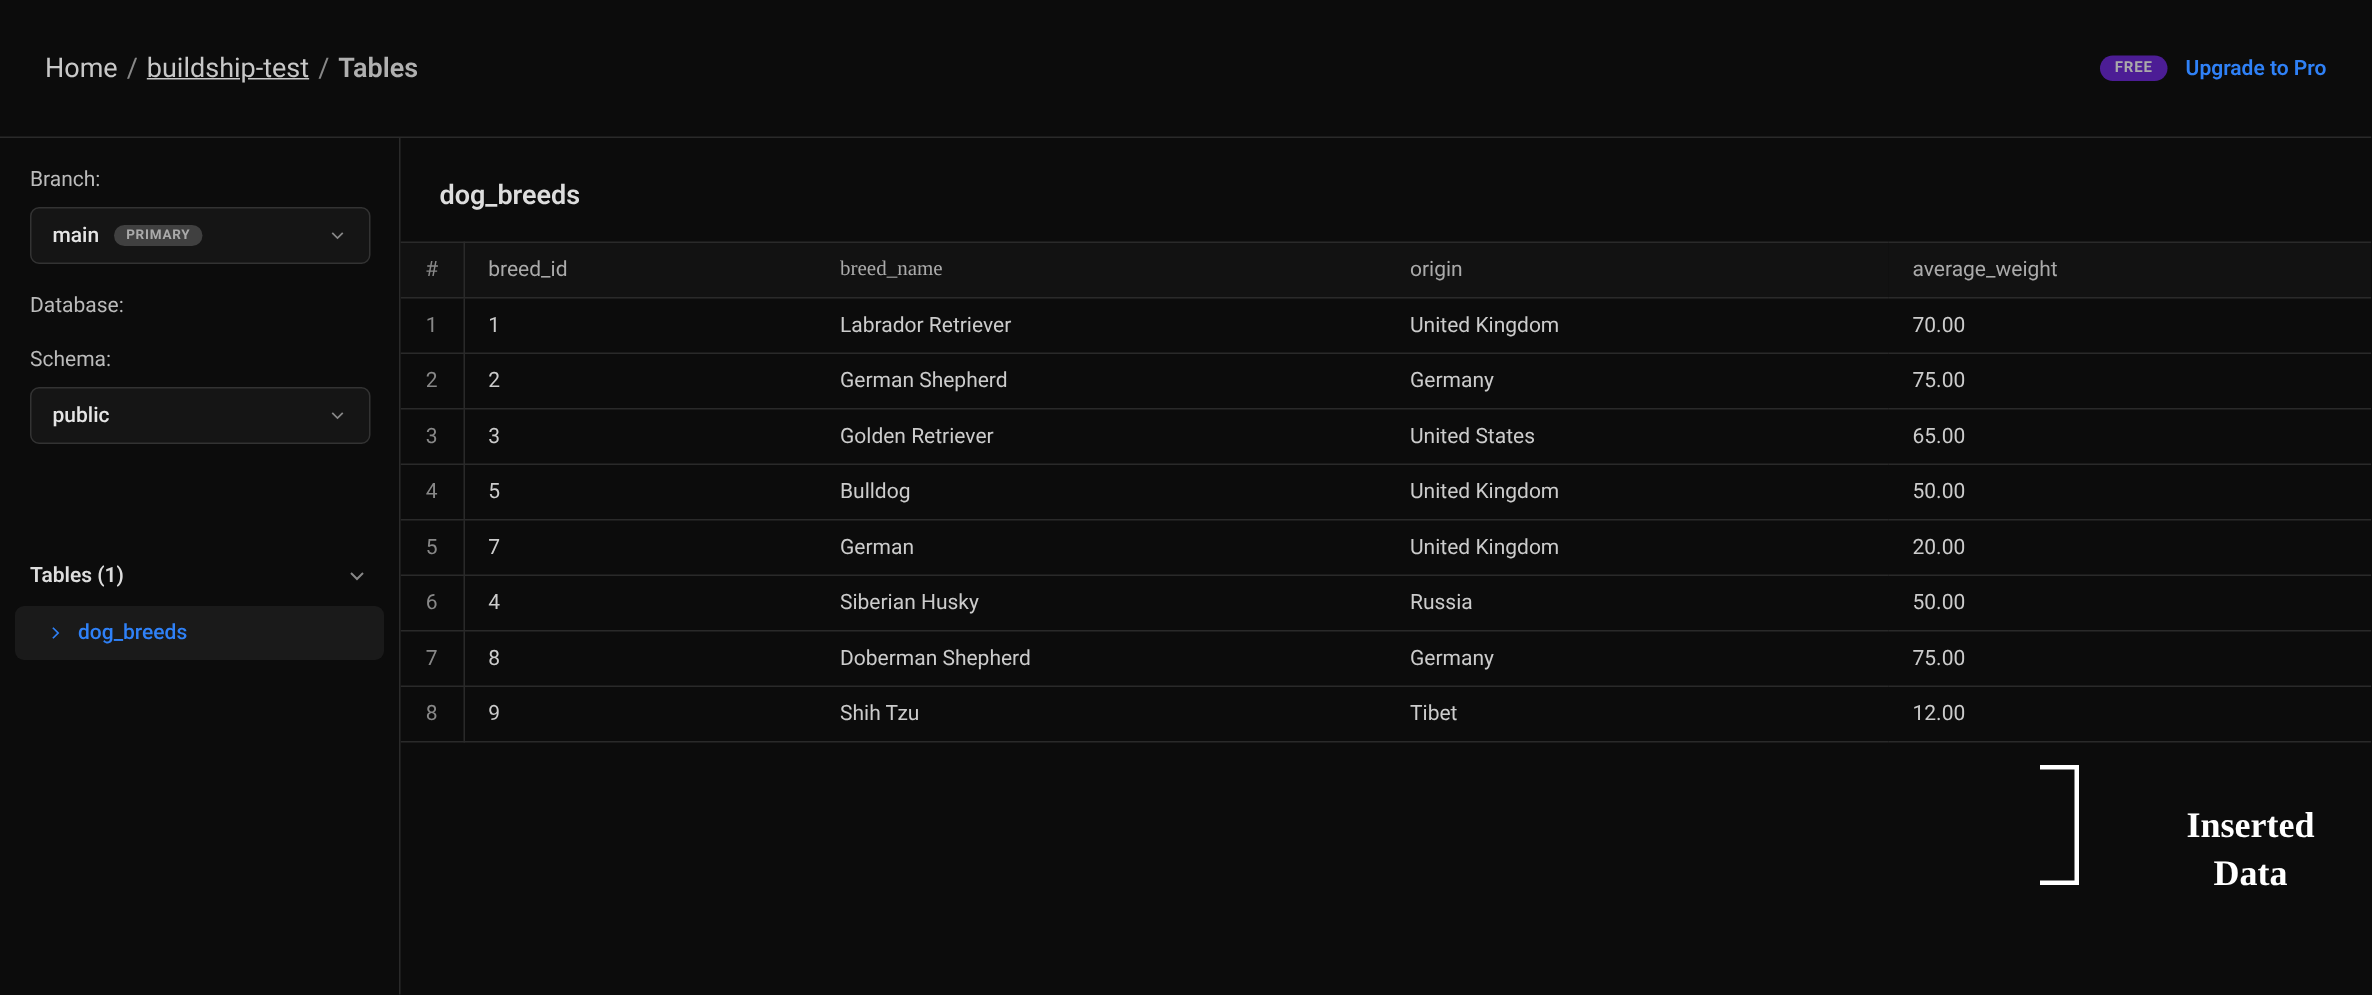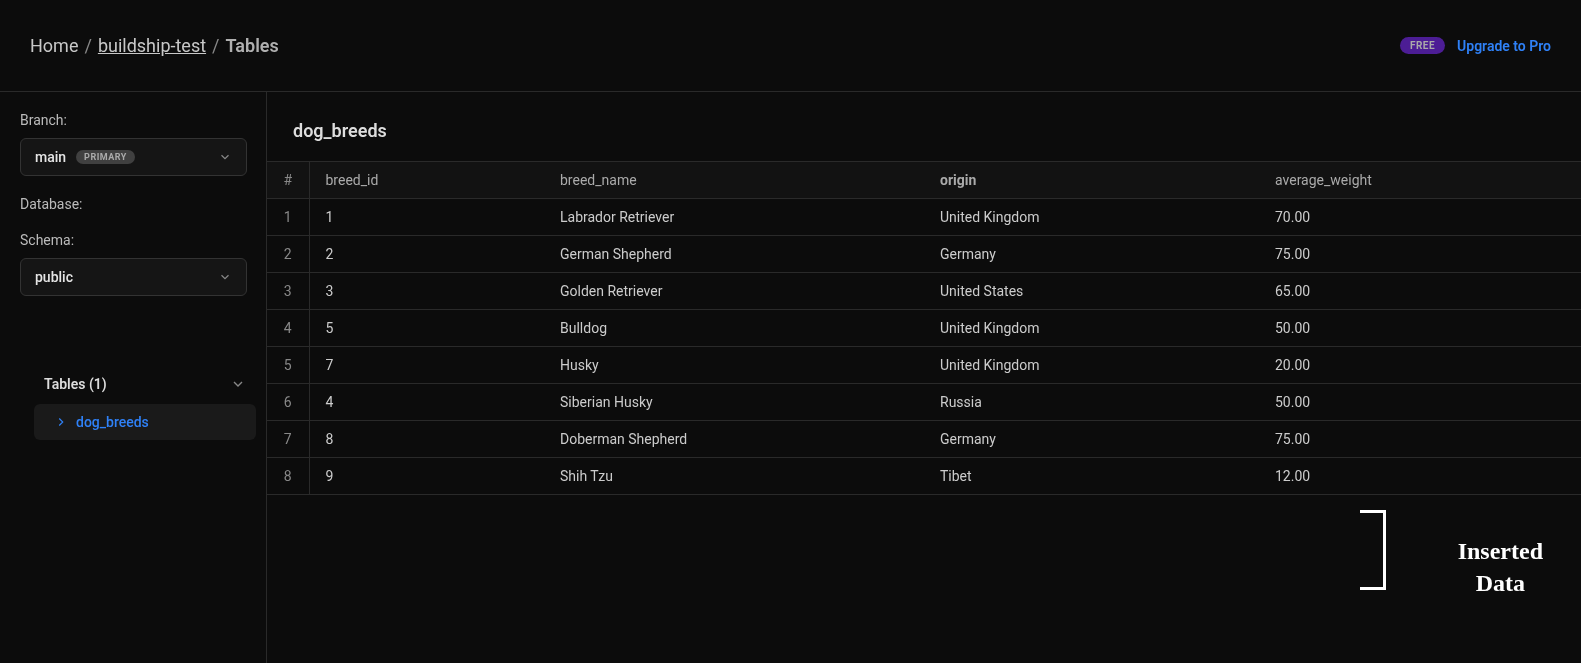--- a/index.html
+++ b/index.html
@@ -115,21 +115,20 @@
     letter-spacing: 0.5px;
     padding: 2px 8px;
     border-radius: 8px;
     text-transform: uppercase;
   }
   .chevron {
     stroke: #888;
   }
   .tables-section {
     margin-top: 28px;
-    padding-left: 24px;
   }
   .tables-header {
     display: flex;
     align-items: center;
     justify-content: space-between;
     padding: 12px 20px;
     font-weight: 600;
     color: #ddd;
     cursor: pointer;
   }
@@ -183,22 +182,22 @@
   .data-table .col-num {
     width: 42px;
     text-align: center;
     border-right: 1px solid #2a2a2a;
     color: #888;
   }
   .data-table th.col-num {
     color: #888;
   }
   .data-table .col-id { width: 235px; }
-  .data-table .col-name { width: 380px; }
-  .data-table .col-origin { width: 335px; font-weight: bold; }
+  .data-table .col-name { width: 380px; font-family: Liberation Serif, serif; }
+  .data-table .col-origin { width: 335px; }
 
   .annotation {
     position: absolute;
     right: 38px;
     top: 443px;
     color: #fff;
     font-family: Georgia, "Times New Roman", serif;
     font-size: 24px;
     font-weight: 700;
     text-align: center;
@@ -318,21 +317,21 @@
           <tr>
             <td class="col-num">4</td>
             <td>5</td>
             <td>Bulldog</td>
             <td>United Kingdom</td>
             <td>50.00</td>
           </tr>
           <tr>
             <td class="col-num">5</td>
             <td>7</td>
-            <td>Husky</td>
+            <td>German</td>
             <td>United Kingdom</td>
             <td>20.00</td>
           </tr>
           <tr>
             <td class="col-num">6</td>
             <td>4</td>
             <td>Siberian Husky</td>
             <td>Russia</td>
             <td>50.00</td>
           </tr>

